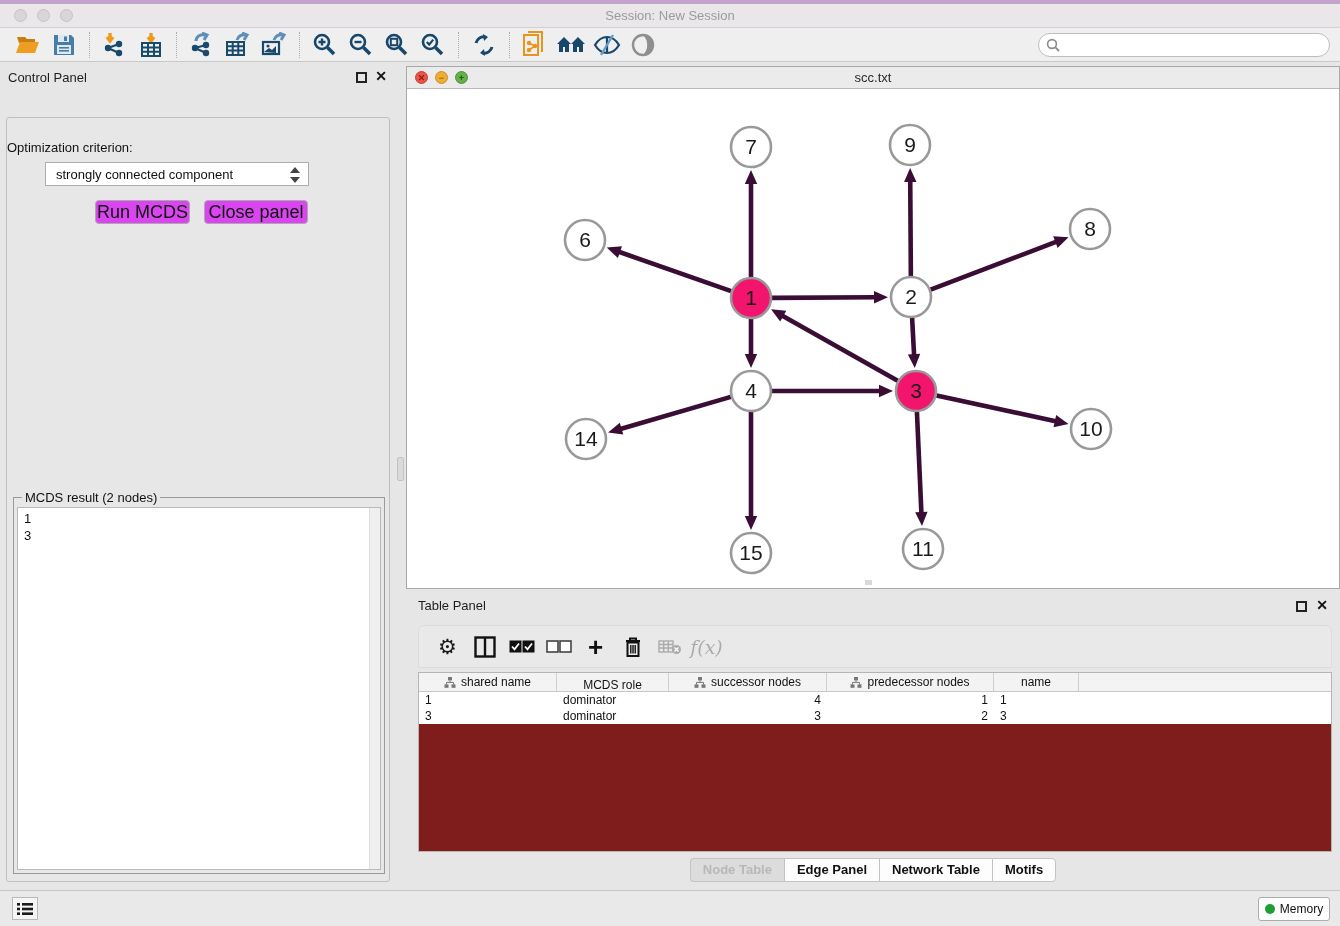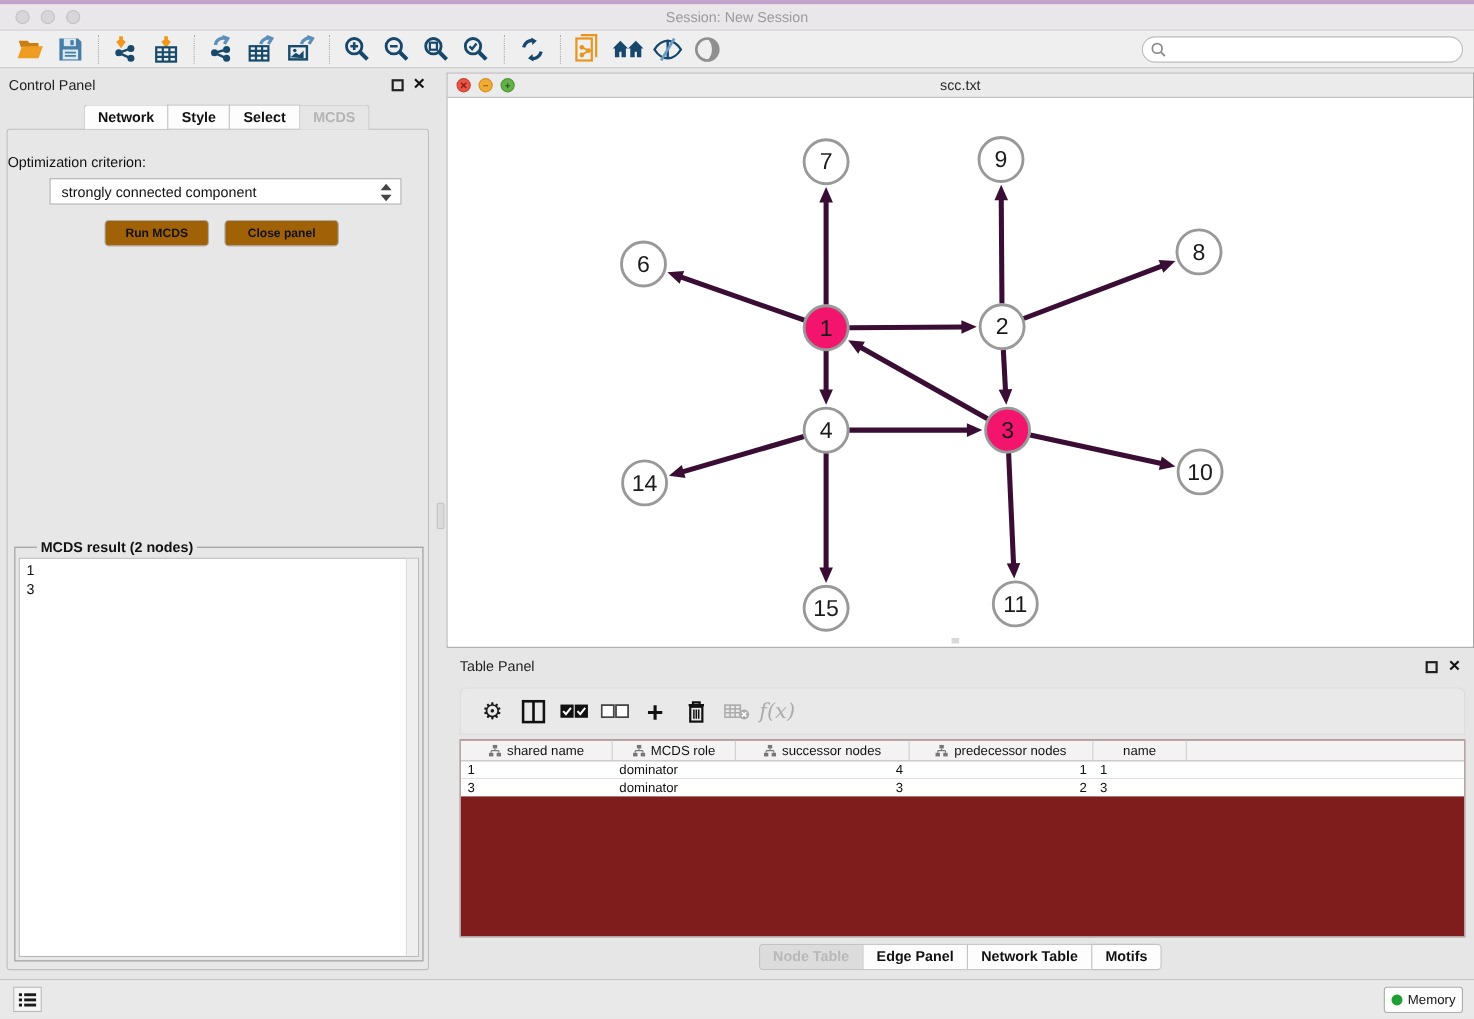--- a/index.html
+++ b/index.html
@@ -27,29 +27,29 @@
   .panel-float { position:absolute; top:10px; width:11px; height:11px; border:2px solid #222; cursor:pointer; }
   .panel-close { position:absolute; top:6px; font-size:14px; font-weight:bold; color:#111; cursor:pointer; }
   .cp .panel-float{ right:28px;} .cp .panel-close{ right:8px;}
   .cp-tabs { position:absolute; left:76px; top:33px; display:flex; height:23px; z-index:2; }
   .tab { padding:3px 12px 4px; font-size:13px; font-weight:bold; color:#111; background:#FDFDFD; border:1px solid #C3C3C3; border-right:none; cursor:pointer; }
   .tab:first-child { border-radius:4px 0 0 0; }
   .tab:last-child { border-right:1px solid #C3C3C3; border-radius:0 4px 0 0; }
   .tab.selected { background:#E6E6E6; color:#B4B4B4; border-bottom:1px solid #E6E6E6; }
   .cp-body { position:absolute; left:6px; top:55px; width:384px; height:765px; background:#E7E7E7; border:1px solid #BFBFBF; border-radius:3px; }
   .opt-label { position:absolute; left:0; right:0; top:22px; text-align:left; font-size:13px; color:#111; }
-  .select-box { position:absolute; left:38px; top:44px; width:320px; height:24px; background:#fff; border:1px solid #ADADAD; border-radius:0; font-size:13px; color:#111; display:flex; align-items:center; padding-left:10px; cursor:pointer; }
+  .select-box { position:absolute; left:38px; top:44px; width:264px; height:24px; background:#fff; border:1px solid #ADADAD; border-radius:0; font-size:13px; color:#111; display:flex; align-items:center; padding-left:10px; cursor:pointer; }
   .stepper { position:absolute; right:8px; top:4px; width:10px; height:16px; }
   .stepper .up { position:absolute; top:0; left:0; width:0; height:0; border-left:5px solid transparent; border-right:5px solid transparent; border-bottom:6px solid #444; }
   .stepper .dn { position:absolute; bottom:0; left:0; width:0; height:0; border-left:5px solid transparent; border-right:5px solid transparent; border-top:6px solid #444; }
-  .btn { position:absolute; top:82px; height:24px; background:#a16207; border:1px solid #ABABAB; border-radius:4px; font-size:11px; font-weight:bold; color:#111; display:flex; align-items:center; justify-content:center; cursor:pointer; }
+  .btn { position:absolute; top:82px; height:24px; background:#d946ef; border:1px solid #ABABAB; border-radius:4px; font-size:18px; font-weight:normal; color:#111; display:flex; align-items:center; justify-content:center; cursor:pointer; }
   .btn.run { left:88px; width:95px; }
   .btn.closep { left:197px; width:104px; }
   .result-fs { position:absolute; left:6px; top:372px; width:372px; height:384px; border:1px solid #9A9A9A; padding:0; }
-  .result-fs legend { font-size:13px; color:#111; margin-left:20px; padding:0 3px;font-weight:bold; }
+  .result-fs legend { font-size:13px; color:#111; margin-left:8px; padding:0 3px; }
   .result-area { position:absolute; left:3px; top:2px; right:3px; bottom:3px; background:#fff; border:1px solid #B9B9B9; font-size:13px; color:#111; padding:2px 0 0 6px; line-height:17px; }
   .result-scroll { position:absolute; right:0; top:0; bottom:0; width:11px; background:#EFEFEF; border-left:1px solid #DDD; }
 
   
   .vsplit { position:absolute; left:395px; top:62px; width:11px; height:828px; background:#E6E6E6; }
   .vsplit .grip { position:absolute; left:2px; top:395px; width:7px; height:24px; background:#DADADA; border:1px solid #C2C2C2; border-radius:2px; }
 
   
   .net-win { position:absolute; left:406px; top:66px; width:934px; height:523px; background:#fff; border:1px solid #A9A9A9; }
   .net-title { position:absolute; left:0; top:0; width:100%; height:22px; background:#ECEBEC; border-bottom:1px solid #B9B9B9; }
@@ -69,21 +69,21 @@
   .tp-btn { width:37px; height:34px; display:flex; align-items:center; justify-content:center; cursor:pointer; }
   .gear-ch { font-family:"DejaVu Sans", sans-serif; font-size:21px; color:#1A1A1A; }
   .plus-ch { font-size:26px; font-weight:bold; color:#111; line-height:20px; }
   .fx-ch { font-family:"DejaVu Serif", serif; font-style:italic; font-size:19px; color:#ABABAB; }
   .tbl { position:absolute; left:12px; top:77px; width:914px; height:180px; background:#7f1d1d; border:1px solid #B5B5B5; overflow:hidden; }
   .tbl-header { display:flex; height:19px; border-bottom:1px solid #C8C8C8; background:#F3F3F3; }
   .th { display:flex; align-items:center; justify-content:center; gap:5px; font-size:12px; color:#111; border-right:1px solid #CFCFCF; height:100%; }
   .th.noicon { }
   .t-row { display:flex; height:16px; font-size:12px; color:#111; background:#fff; }
   .td { padding:1px 6px 0; overflow:hidden; white-space:nowrap; }
-  .c0 { width:138px; } .c1 { width:112px; } .c2 { width:158px; } .c3 { width:167px; } .c4 { width:85px; }
+  .c0 { width:138px; } .c1 { width:112px;flex-direction:column; } .c2 { width:158px; } .c3 { width:167px; } .c4 { width:85px; }
   .num { text-align:right; }
   .tp-tabs { position:absolute; left:0; right:0; top:263px; display:flex; justify-content:center; }
   .tp-tabs .tab { font-weight:bold; border-right:none; }
   .tp-tabs .tab:first-child { border-radius:4px 0 0 4px; }
   .tp-tabs .tab:last-child { border-right:1px solid #C3C3C3; border-radius:0 4px 4px 0; }
   .tp-tabs .tab.selected { background:#DCDCDC; color:#B8B8B8; border-bottom:1px solid #C3C3C3; }
 
   
   .statusbar { position:absolute; left:0; top:890px; width:100%; height:45px; background:#E9E9E9; border-top:1px solid #C6C6C6; }
   .list-btn { position:absolute; left:12px; top:6px; width:26px; height:23px; background:#F5F5F5; border:1px solid #B9B9B9; display:flex; align-items:center; justify-content:center; cursor:pointer; }
@@ -276,26 +276,20 @@
           </svg>
       </span>
       <input value="" style="">
     </div>
   </div>
 
   <div class="control-panel cp">
     <div class="cp-head">Control Panel</div>
     <span class="panel-float"></span>
     <span class="panel-close">✕</span>
-    <div class="cp-tabs">
-      <div class="tab">Network</div>
-      <div class="tab">Style</div>
-      <div class="tab">Select</div>
-      <div class="tab selected">MCDS</div>
-    </div>
     <div class="cp-body">
       <div class="opt-label">Optimization criterion:</div>
       <div class="select-box">
         <span>strongly connected component</span>
         <span class="stepper">
             <span class="up"></span>
             <span class="dn"></span>
           </span>
       </div>
       <div class="btn run">Run MCDS</div>

